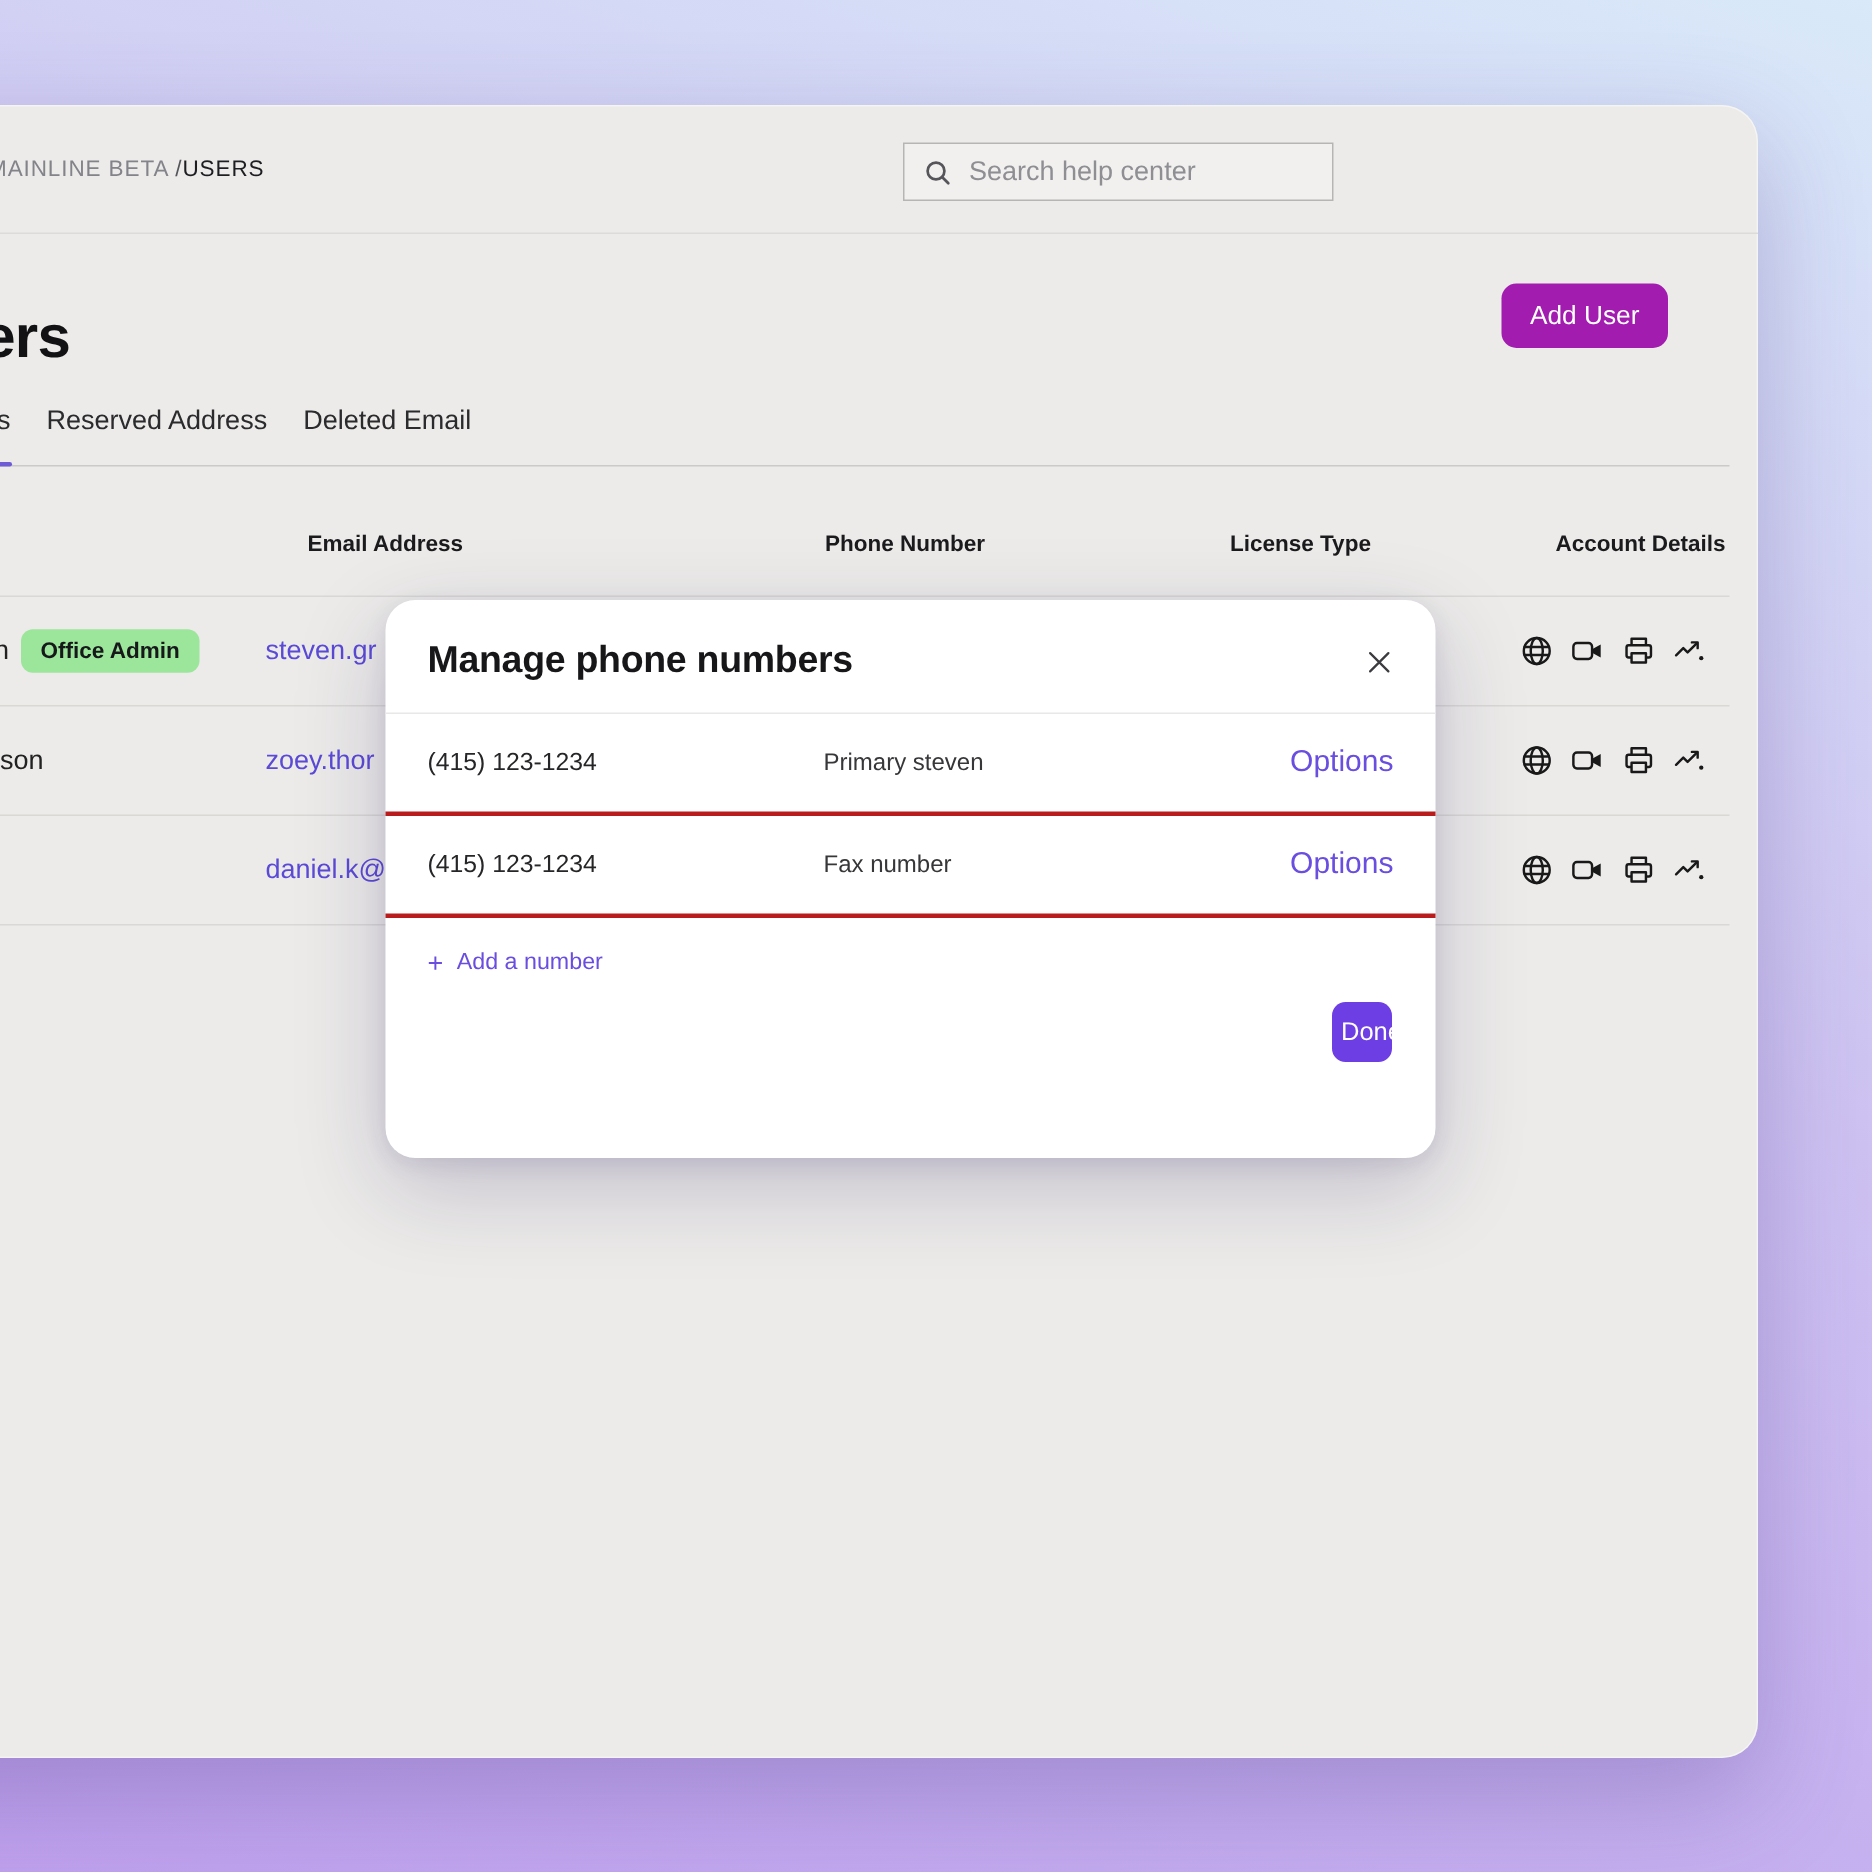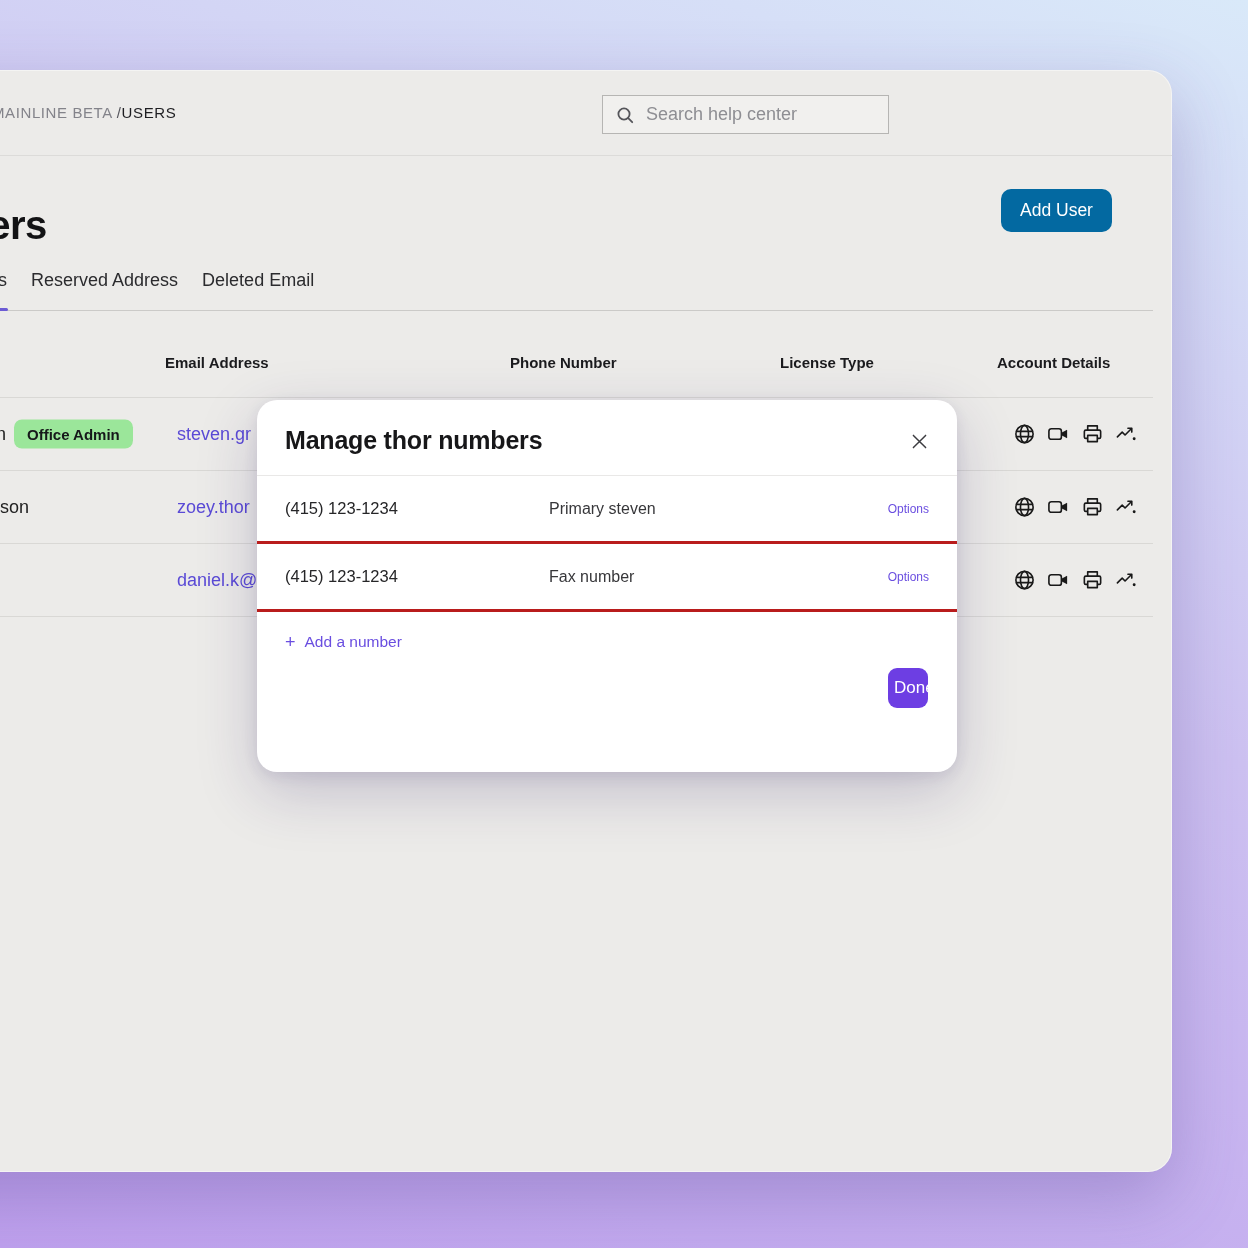--- a/index.html
+++ b/index.html
@@ -27,30 +27,30 @@
   .search svg{flex:0 0 auto;}
   .search input{
     border:none;outline:none;background:transparent;flex:1;min-width:0;
     font-size:18px;color:#333;font-family:"Liberation Sans",sans-serif;
   }
   .search input::placeholder{color:#8e8e93;}
   
   .page-title{position:absolute;left:248px;top:106px;font-size:40px;font-weight:700;color:#121214;letter-spacing:-.5px;}
   .add-user{
     position:absolute;left:1311px;top:119px;height:43px;padding:0 19px;
-    background:#0369a1;color:#fff;font-size:17.5px;font-weight:500;
+    background:#a21caf;color:#fff;font-size:17.5px;font-weight:500;
     border:none;border-radius:10px;cursor:pointer;font-family:"Liberation Sans",sans-serif;
   }
   
   .tabs{position:absolute;left:270px;top:200px;display:flex;gap:24px;}
   .tab{font-size:18px;color:#2b2b2e;white-space:nowrap;cursor:pointer;}
   .tab-line{position:absolute;left:0;right:19px;top:240px;height:1px;background:#cbcac8;}
   .tab-underline{position:absolute;left:270px;top:238px;width:48px;height:3px;background:#6C5BD4;border-radius:2px;}
   
-  .thead span{position:absolute;top:284px;font-size:15px;font-weight:700;color:#1b1b1e;white-space:nowrap;}
+  .thead span{position:absolute;top:284px;font-size:15px;font-weight:700;color:#1b1b1e;white-space:nowrap;margin-left:40px;}
   .th-email{left:475px;} .th-phone{left:820px;} .th-license{left:1090px;} .th-account{left:1307px;}
   .tbody{position:absolute;top:327px;left:0;right:19px;border-top:1px solid #d9d8d5;}
   .trow{position:relative;height:72px;border-bottom:1px solid #d9d8d5;}
   .tname{position:absolute;left:310px;top:50%;transform:translateY(-50%);font-size:18px;color:#222;}
   .trow:nth-child(1) .tname{left:306px;}
   .badge{
     position:absolute;left:324px;top:50%;transform:translateY(-50%);
     background:#9BE69A;color:#16181a;font-size:15px;font-weight:700;
     padding:6px 13px;border-radius:8px;white-space:nowrap;
   }
@@ -63,21 +63,21 @@
     background:#fff;border-radius:20px;box-sizing:border-box;
     box-shadow:0 20px 60px rgba(50,35,100,.22),0 4px 14px rgba(50,35,100,.10);
   }
   .modal-head{display:flex;align-items:flex-start;justify-content:space-between;padding:26px 24px 0 28px;height:49px;}
   .modal-title{margin:0;font-size:25px;font-weight:700;color:#171719;letter-spacing:-.2px;}
   .modal-close{background:none;border:none;padding:6px;cursor:pointer;line-height:0;margin-top:2px;}
   .m-div{height:1px;background:#E9E8E7;margin:0;}
   .m-row{display:flex;align-items:center;height:65px;padding:0 28px;border-bottom:3px solid #b91c1c;}
   .m-num{width:264px;font-size:16.5px;color:#262628;}
   .m-label{flex:1;font-size:16px;color:#37373a;}
-  .m-opt{font-size:12px;color:#6A4EE0;text-decoration:none;cursor:pointer;}
+  .m-opt{font-size:20px;color:#6A4EE0;text-decoration:none;cursor:pointer;}
   .m-add{padding:21px 28px 0;display:flex;align-items:center;gap:9px;color:#6A4EE0;font-size:15.5px;cursor:pointer;width:max-content;}
   .m-add .plus{font-size:18px;line-height:15px;}
   .m-footer{display:flex;justify-content:flex-end;padding:17px 29px 0;}
   .done{
     width:40px;height:40px;background:#6D3EE3;color:#fff;border:none;border-radius:9px;
     font-size:17px;cursor:pointer;font-family:"Liberation Sans",sans-serif;
   }
 </style>
 </head>
 <body>
@@ -194,21 +194,21 @@
             <circle cx="20" cy="17" r="1.5" fill="#191919" stroke="none"></circle>
         </svg>
       </div>
     </div>
 
   </div>
 </div>
 
 <div class="modal">
   <div class="modal-head">
-    <h2 class="modal-title">Manage thor numbers</h2>
+    <h2 class="modal-title">Manage phone numbers</h2>
     <button class="modal-close">
       <svg width="15" height="15" viewBox="0 0 16 16" fill="none" stroke="#3c3c40" stroke-width="1.6" stroke-linecap="round">
         <path d="M1.5 1.5l13 13M14.5 1.5l-13 13"></path>
       </svg>
     </button>
   </div>
   <div class="m-div"></div>
 
   <div class="m-row">
     <span class="m-num">(415) 123-1234</span>

